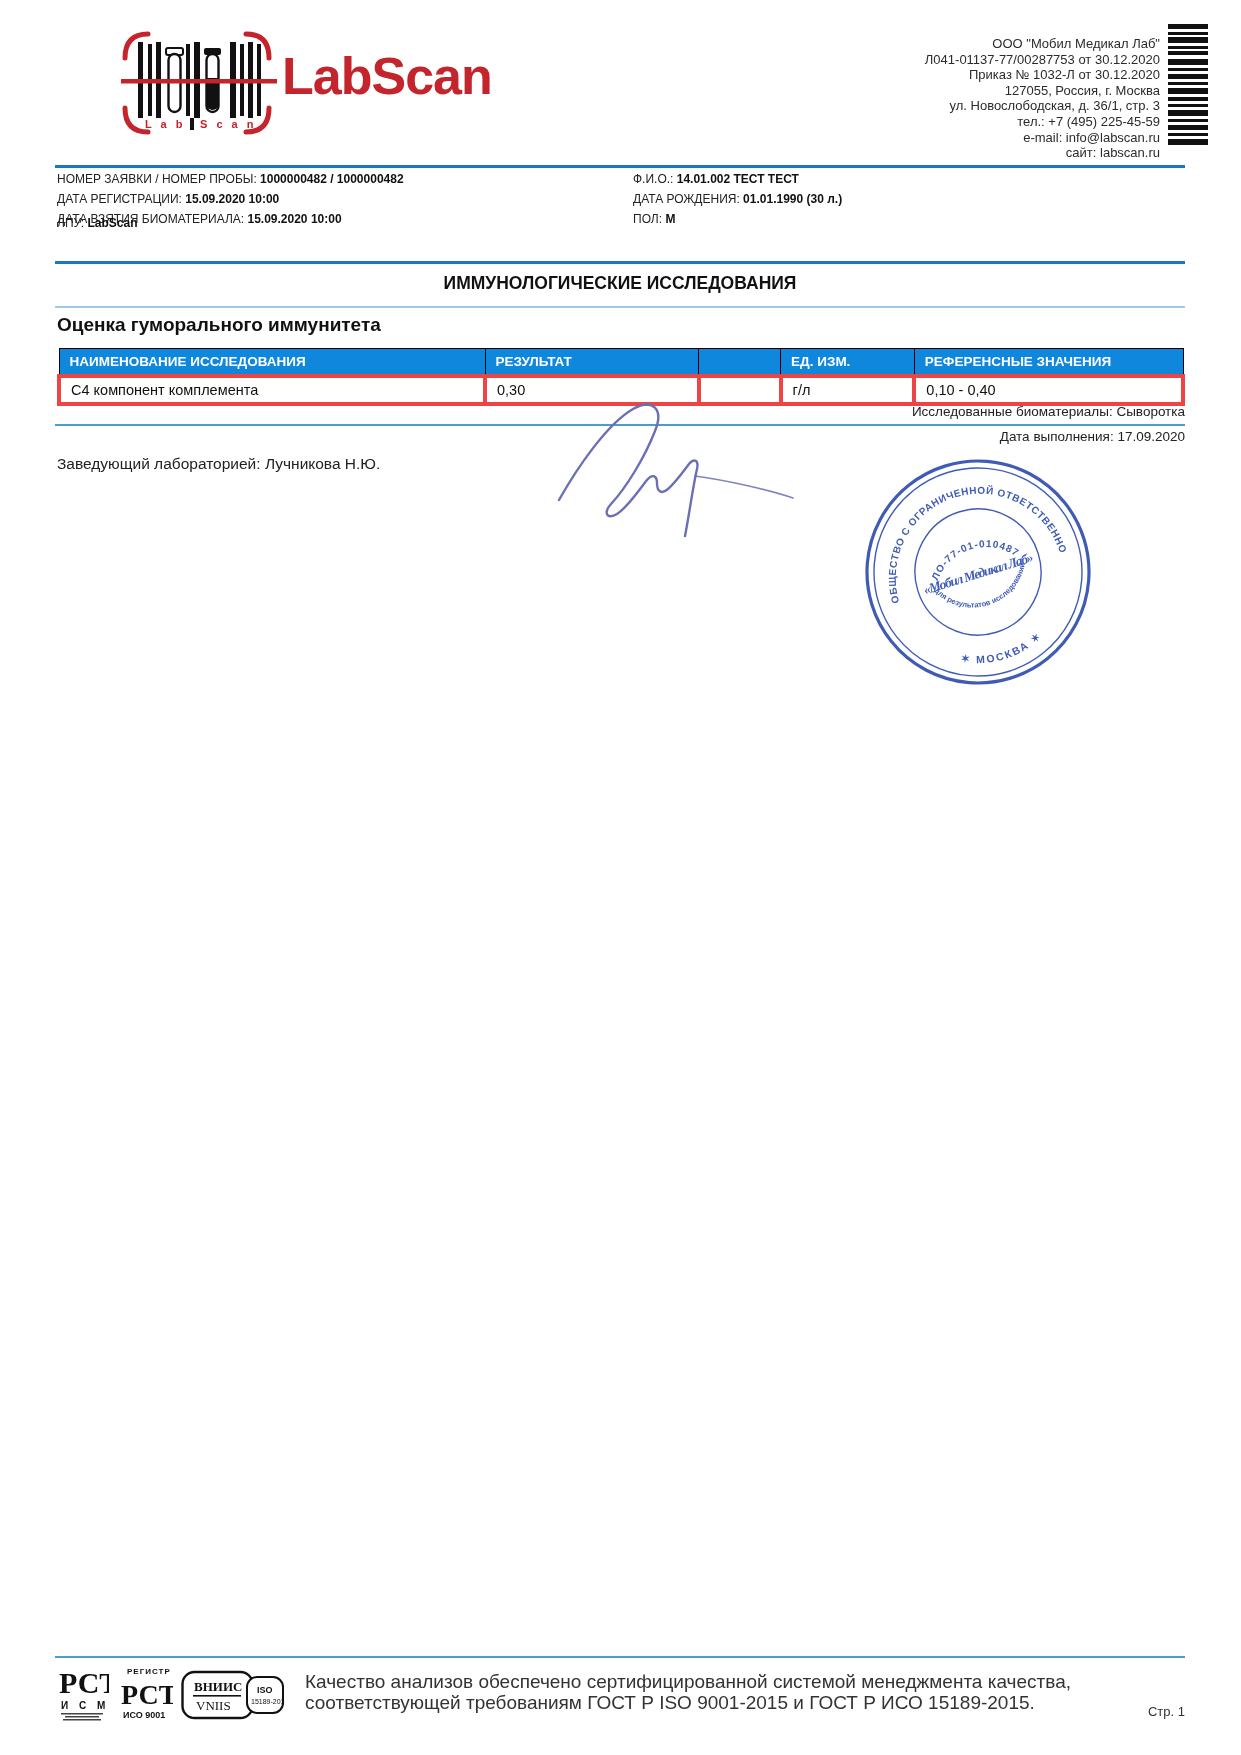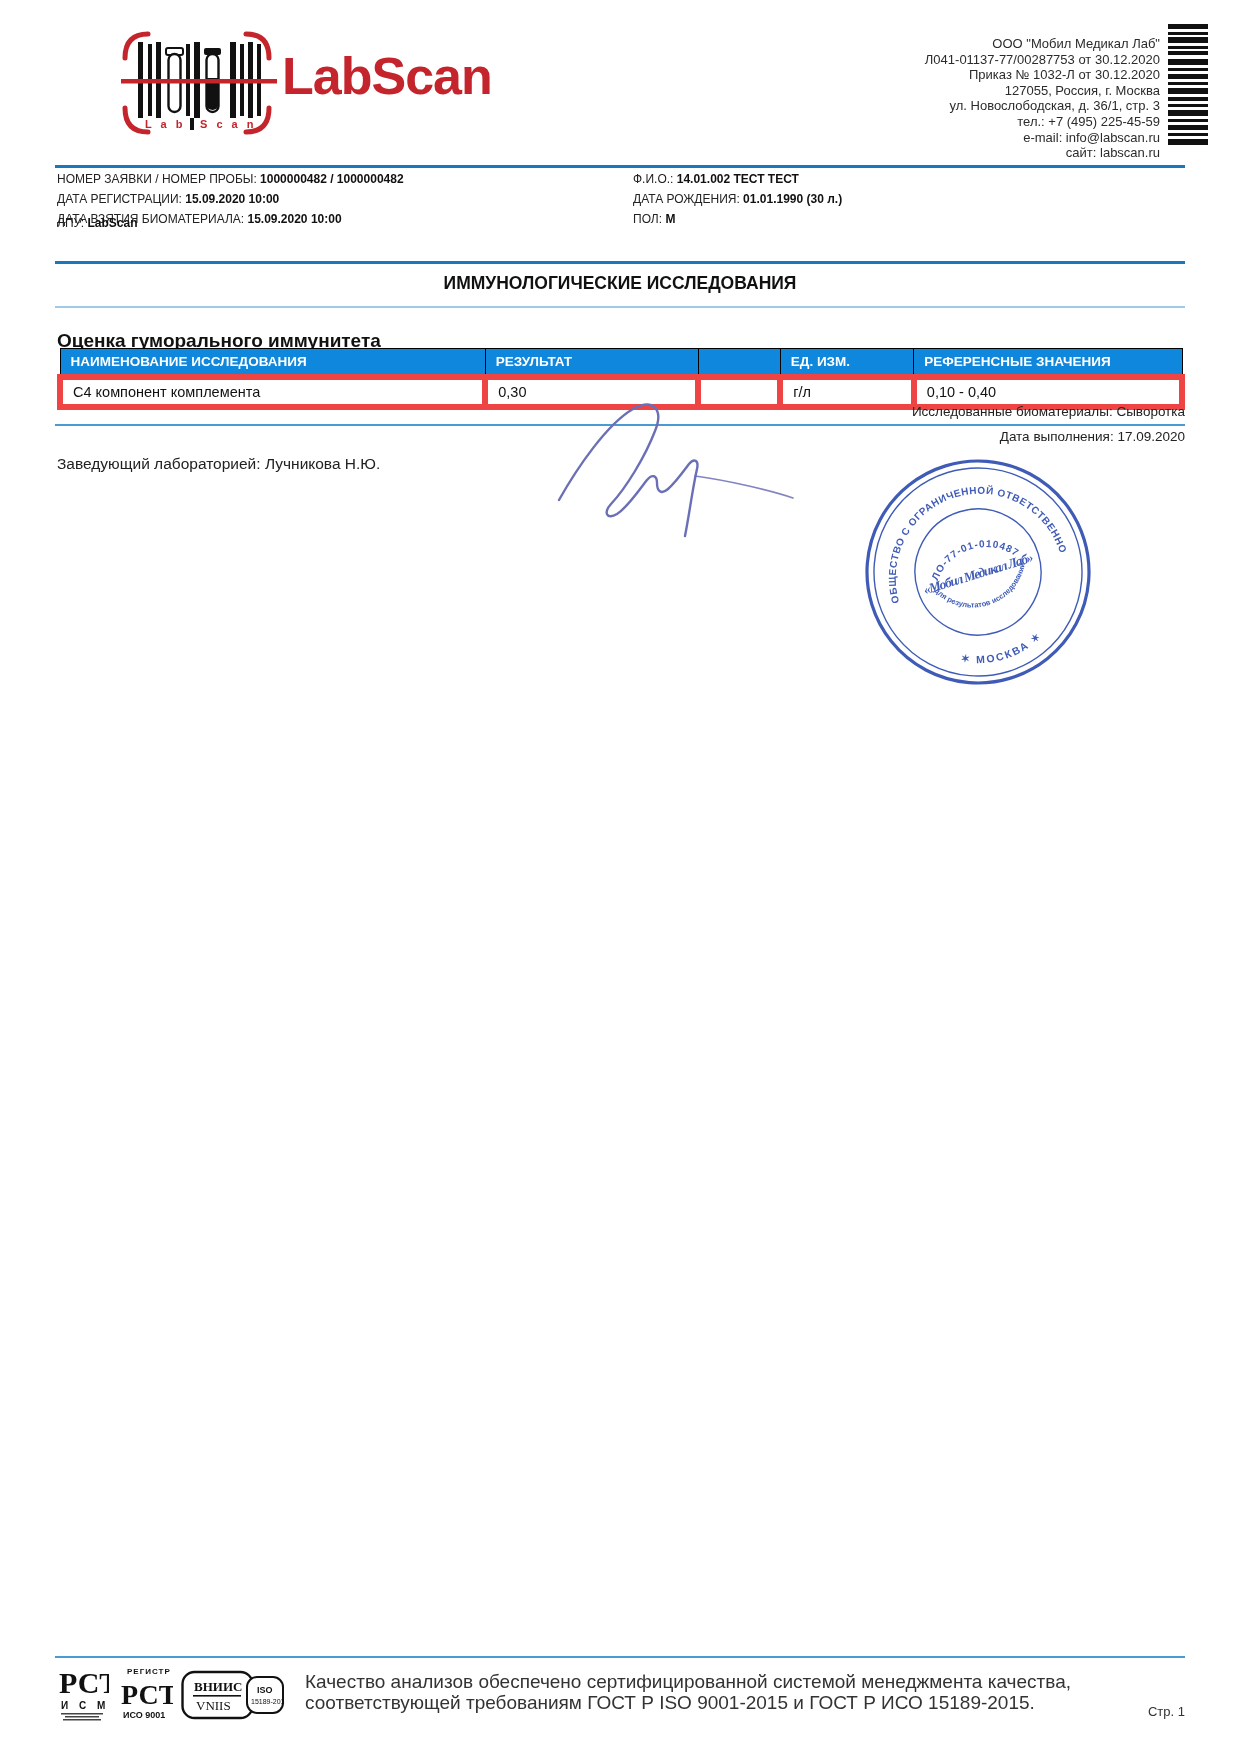--- a/index.html
+++ b/index.html
@@ -25,21 +25,21 @@
   .info-line b{font-weight:700;color:#111;}
   
   .doc-title{position:absolute;left:55px;width:1130px;text-align:center;
     font-size:17.5px;font-weight:700;color:#111;}
   .section-title{position:absolute;left:57px;font-size:19px;font-weight:700;color:#111;}
   
   table.results{position:absolute;left:57px;top:348px;width:1128px;
     border-collapse:collapse;table-layout:fixed;}
   table.results th{background:#0e87dc;color:#ffffff;font-size:13.5px;font-weight:700;
     text-align:left;padding:5px 10px;border:1px solid #000;}
-  table.results td{font-size:14.5px;color:#111;padding:4px 10px;border:6px solid #ef4444;
+  table.results td{font-size:14.5px;color:#111;padding:4px 10px;border:4px solid #ef4444;
     background:#fff;}
   .right-note{position:absolute;right:56px;font-size:13.5px;color:#222;text-align:right;}
   
   .sig-label{position:absolute;left:57px;top:455px;font-size:15.5px;color:#222;}
   .signature{position:absolute;left:545px;top:398px;}
   .stamp{position:absolute;left:858px;top:452px;opacity:.92;}
   
   .disclaimer{position:absolute;left:55px;top:1636px;width:1130px;text-align:center;
     font-size:12.5px;color:#333;}
   .badges{position:absolute;left:57px;top:1664px;display:flex;align-items:center;gap:8px;}
@@ -142,21 +142,21 @@
     <span>ДАТА РОЖДЕНИЯ: </span><b>01.01.1990 (30 л.)</b>
   </div>
   <div class="info-line" style="left:633px;top:212px;">
     <span>ПОЛ: </span><b>М</b>
   </div>
 
   <div class="rule thick" style="top:261px;"></div>
 
   <div class="doc-title" style="top:273px;">ИММУНОЛОГИЧЕСКИЕ ИССЛЕДОВАНИЯ</div>
   <div class="rule light" style="top:306px;"></div>
-  <div class="section-title" style="top:314px;margin-top:16px;">Оценка гуморального иммунитета</div>
+  <div class="section-title" style="top:314px;">Оценка гуморального иммунитета</div>
 
   <table class="results">
     <colgroup>
       <col style="width:37.9%">
         <col style="width:19%">
         <col style="width:7.3%">
       <col style="width:11.9%">
         <col style="width:23.9%">
     </colgroup>
     <thead>

